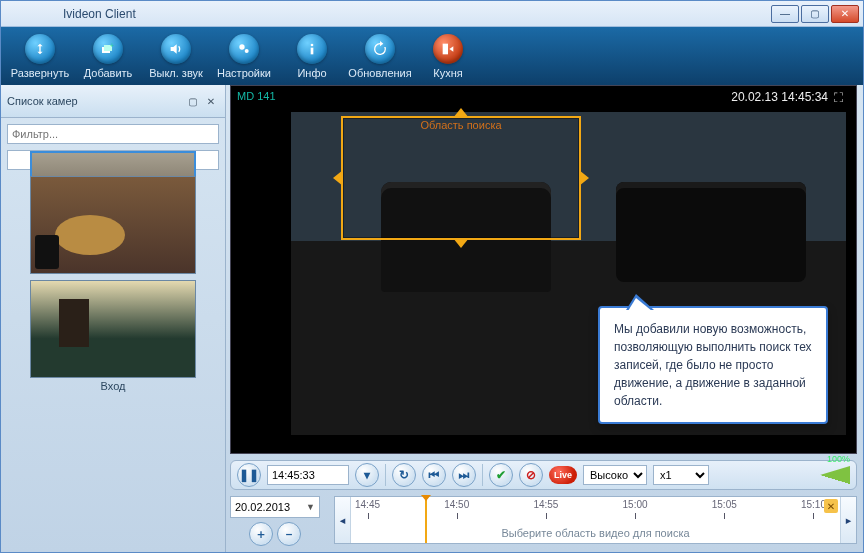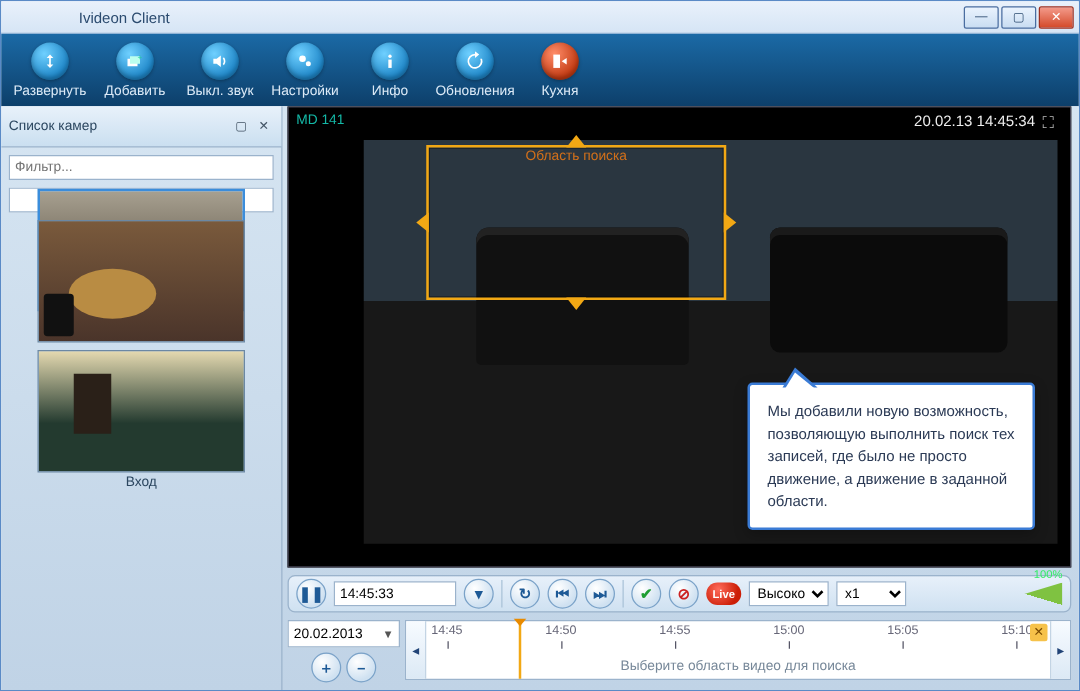--- a/index.html
+++ b/index.html
@@ -57,29 +57,29 @@
   .selbox .h-t { top:-10px; left:50%; transform:translateX(-50%); border-left:8px solid transparent;border-right:8px solid transparent;border-bottom:10px solid #f2a814;}
   .selbox .h-b { bottom:-10px; left:50%; transform:translateX(-50%); border-left:8px solid transparent;border-right:8px solid transparent;border-top:10px solid #f2a814;}
   .selbox .seltitle { position:absolute; top:-1px; left:0; right:0; text-align:center; font-size:11px; color:#d2701a; padding-top:2px; }
 
   .callout { position:absolute; right:28px; top:220px; width:230px; background:#fff; border:2px solid #3a7bd5; border-radius:4px; padding:12px 14px; font-size:12px; color:#2b3a55; line-height:1.5; box-shadow:0 4px 10px rgba(0,0,0,.25); }
   .callout::before { content:""; position:absolute; top:-14px; left:26px; border-left:10px solid transparent; border-right:18px solid transparent; border-bottom:16px solid #3a7bd5; }
   .callout::after { content:""; position:absolute; top:-10px; left:28px; border-left:8px solid transparent; border-right:16px solid transparent; border-bottom:13px solid #fff; }
 
   .controls { height:30px; background: linear-gradient(#e7f0fa,#cfe1f1); border:1px solid #9bb3cc; border-radius:6px; display:flex; align-items:center; padding:0 6px; gap:6px; margin:6px 0 0 4px; }
   .rbtn { width:24px; height:24px; border-radius:50%; border:1px solid #7aa2c8; background: radial-gradient(circle at 35% 30%, #fff, #cfe1f1 70%); display:flex;align-items:center;justify-content:center;cursor:pointer;font-size:12px;color:#1e5a96; font-weight:bold; }
-  .timebox { width:98px; height:20px; border:1px solid #9bb3cc; background:#fff; font-size:11px; padding:1px 4px; display:flex;align-items:center; }
+  .timebox { width:82px; height:20px; border:1px solid #9bb3cc; background:#fff; font-size:11px; padding:1px 4px; display:flex;align-items:center; }
   .sep { width:1px; height:22px; background:#a9c2d8; }
   .badge-live { width:28px;height:18px;background: radial-gradient(circle at 35% 30%,#ff6b5a,#cc1e07 70%); border-radius:9px;color:#fff;font-size:9px;display:flex;align-items:center;justify-content:center;font-weight:bold; }
   .sel { height:20px; border:1px solid #9bb3cc; background:#fff; font-size:11px; padding:0 2px; }
   .vol { width:60px; height:18px; position:relative; margin-left:auto; }
   .vol .tri { position:absolute; inset:0; background: linear-gradient(to top right, transparent 49.8%, #7fc241 50%); clip-path: polygon(0 100%, 100% 100%, 100% 0); }
   .vol .pct { position:absolute; top:-12px; right:0; font-size:9px; color:#3e6; }
 
-  .tlrow { display:flex; align-items:stretch; gap:4px; margin:6px 0 0 4px; }
+  .tlrow { display:flex; align-items:stretch; gap:14px; margin:6px 0 0 4px; }
   .datebox { width:90px; height:22px; border:1px solid #9bb3cc; background:#fff; display:flex; align-items:center; padding:0 4px; font-size:11px; }
   .datebox .dd { margin-left:auto; font-size:9px; color:#555; }
   .zoombtns { display:flex; gap:4px; margin-top:4px; justify-content:center; }
   .timeline { flex:1; border:1px solid #9bb3cc; background:#fff; position:relative; height:48px; font-size:10px; color:#667; }
   .timeline .ticks { position:absolute; top:2px; left:20px; right:30px; height:18px; display:flex; justify-content:space-between; }
   .timeline .ticks span { position:relative; }
   .timeline .ticks span::after { content:""; position:absolute; left:50%; top:14px; width:1px; height:6px; background:#556; }
   .timeline .cursor { position:absolute; top:0; bottom:0; width:2px; background:#f2a814; left:90px; }
   .timeline .cursor::before { content:""; position:absolute; top:-2px; left:-4px; border-left:5px solid transparent;border-right:5px solid transparent;border-top:6px solid #e88a00; }
   .timeline .hint { position:absolute; bottom:4px; left:0; right:0; text-align:center; color:#789; font-size:11px; }

